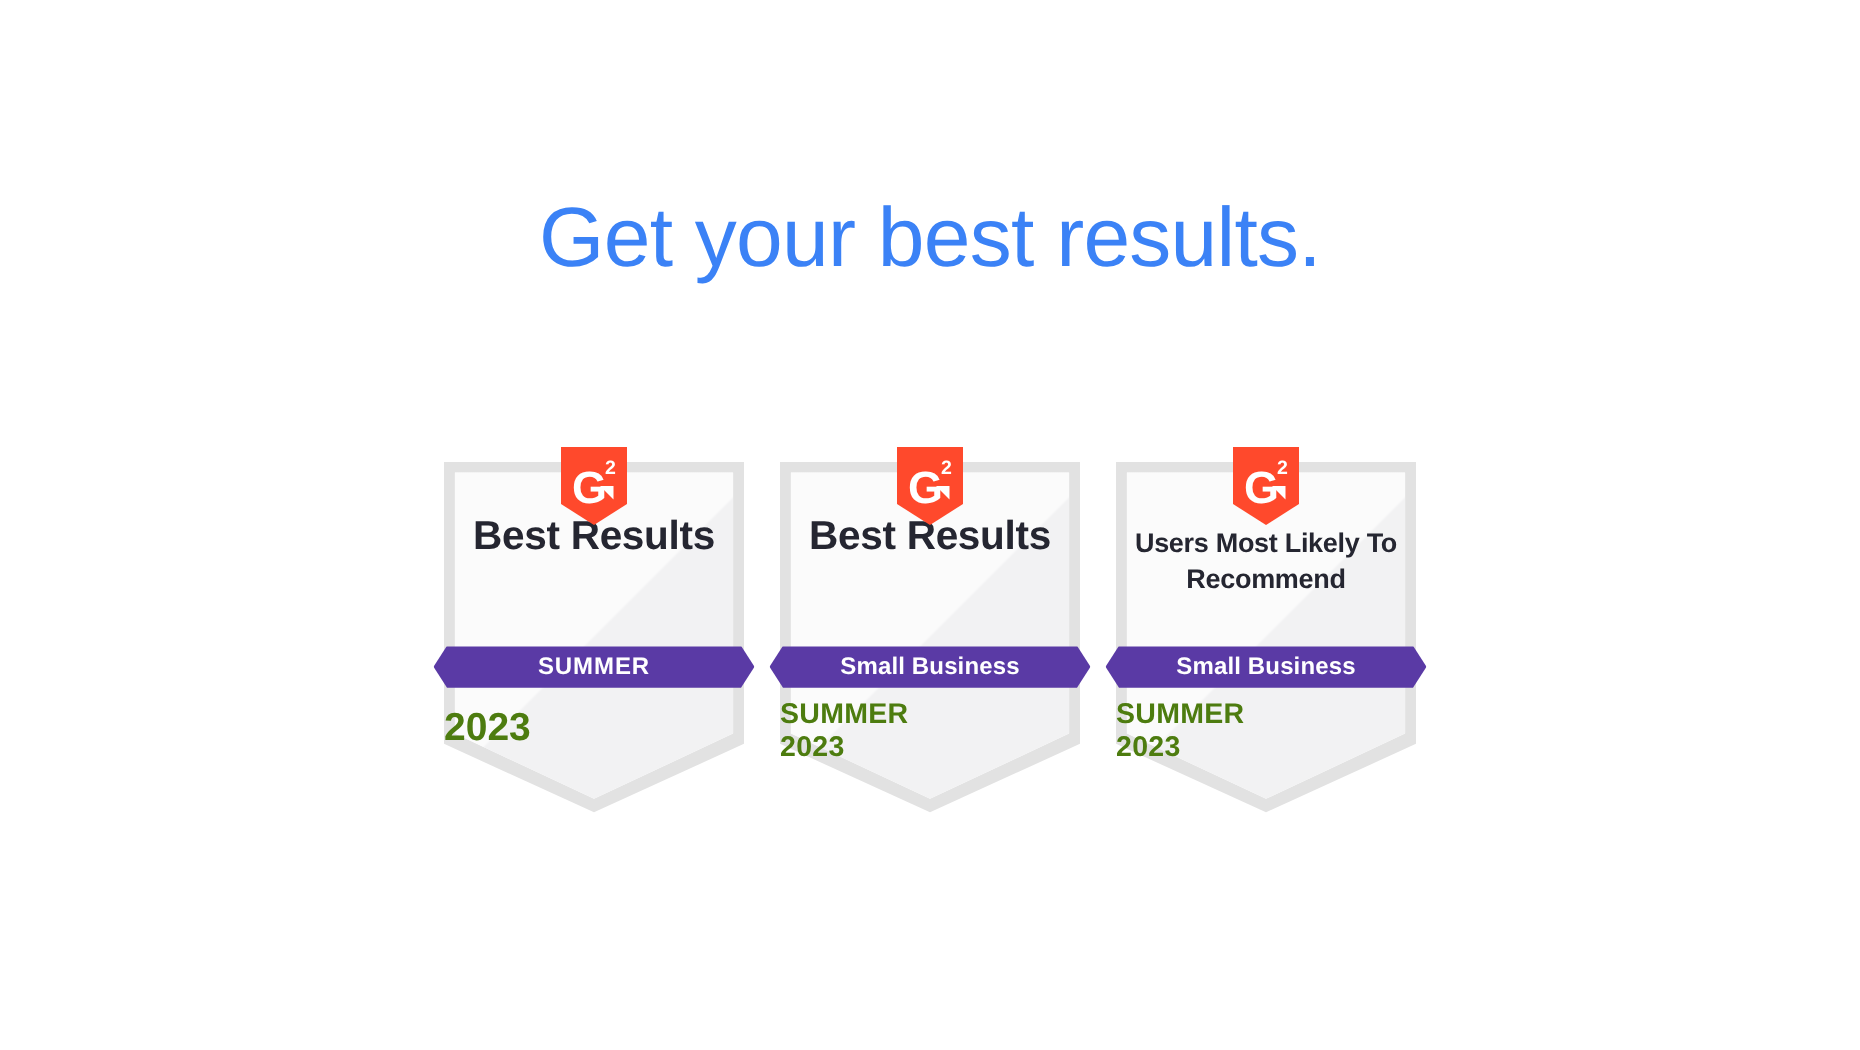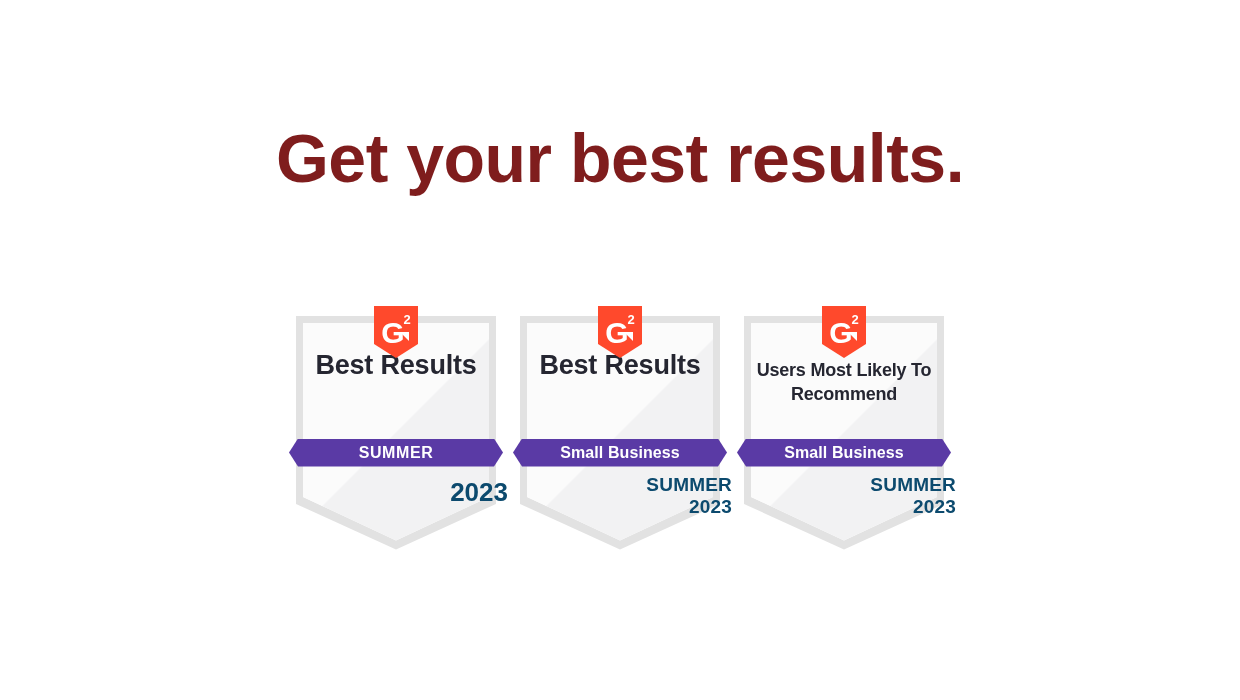--- a/index.html
+++ b/index.html
@@ -19,25 +19,25 @@
     position: absolute;
     inset: 0;
     display: flex;
     flex-direction: column;
     align-items: center;
   }
 
   
   .headline {
     margin-top: 118px;
-    font-size: 68px;
+    font-size: 56px;
     line-height: 80px;
-    font-weight: 700;
+    font-weight: 400;
     letter-spacing: -0.5px;
-    color: #7f1d1d;
+    color: #3b82f6;
     white-space: nowrap;
     user-select: none;
   }
 
   
   .badges-row {
     margin-top: 62px;
     display: flex;
     flex-direction: row;
     align-items: flex-start;
@@ -155,24 +155,23 @@
     white-space: nowrap;
   }
   .ribbon-label.upper { letter-spacing: 0.6px; }
 
   
   .badge-footer {
     position: absolute;
     top: 168px;
     left: 0;
     width: 200px;
-    text-align: right;
-    color: #0c4a6e;
+    text-align: left;
+    color: #4d7c0f;
     font-weight: 700;
-    padding-left: 12px;
   }
   .badge-footer.size-lg {
     font-size: 26px;
     line-height: 32px;
     top: 170px;
   }
   .badge-footer.size-sm {
     font-size: 19px;
     line-height: 22px;
     top: 168px;

